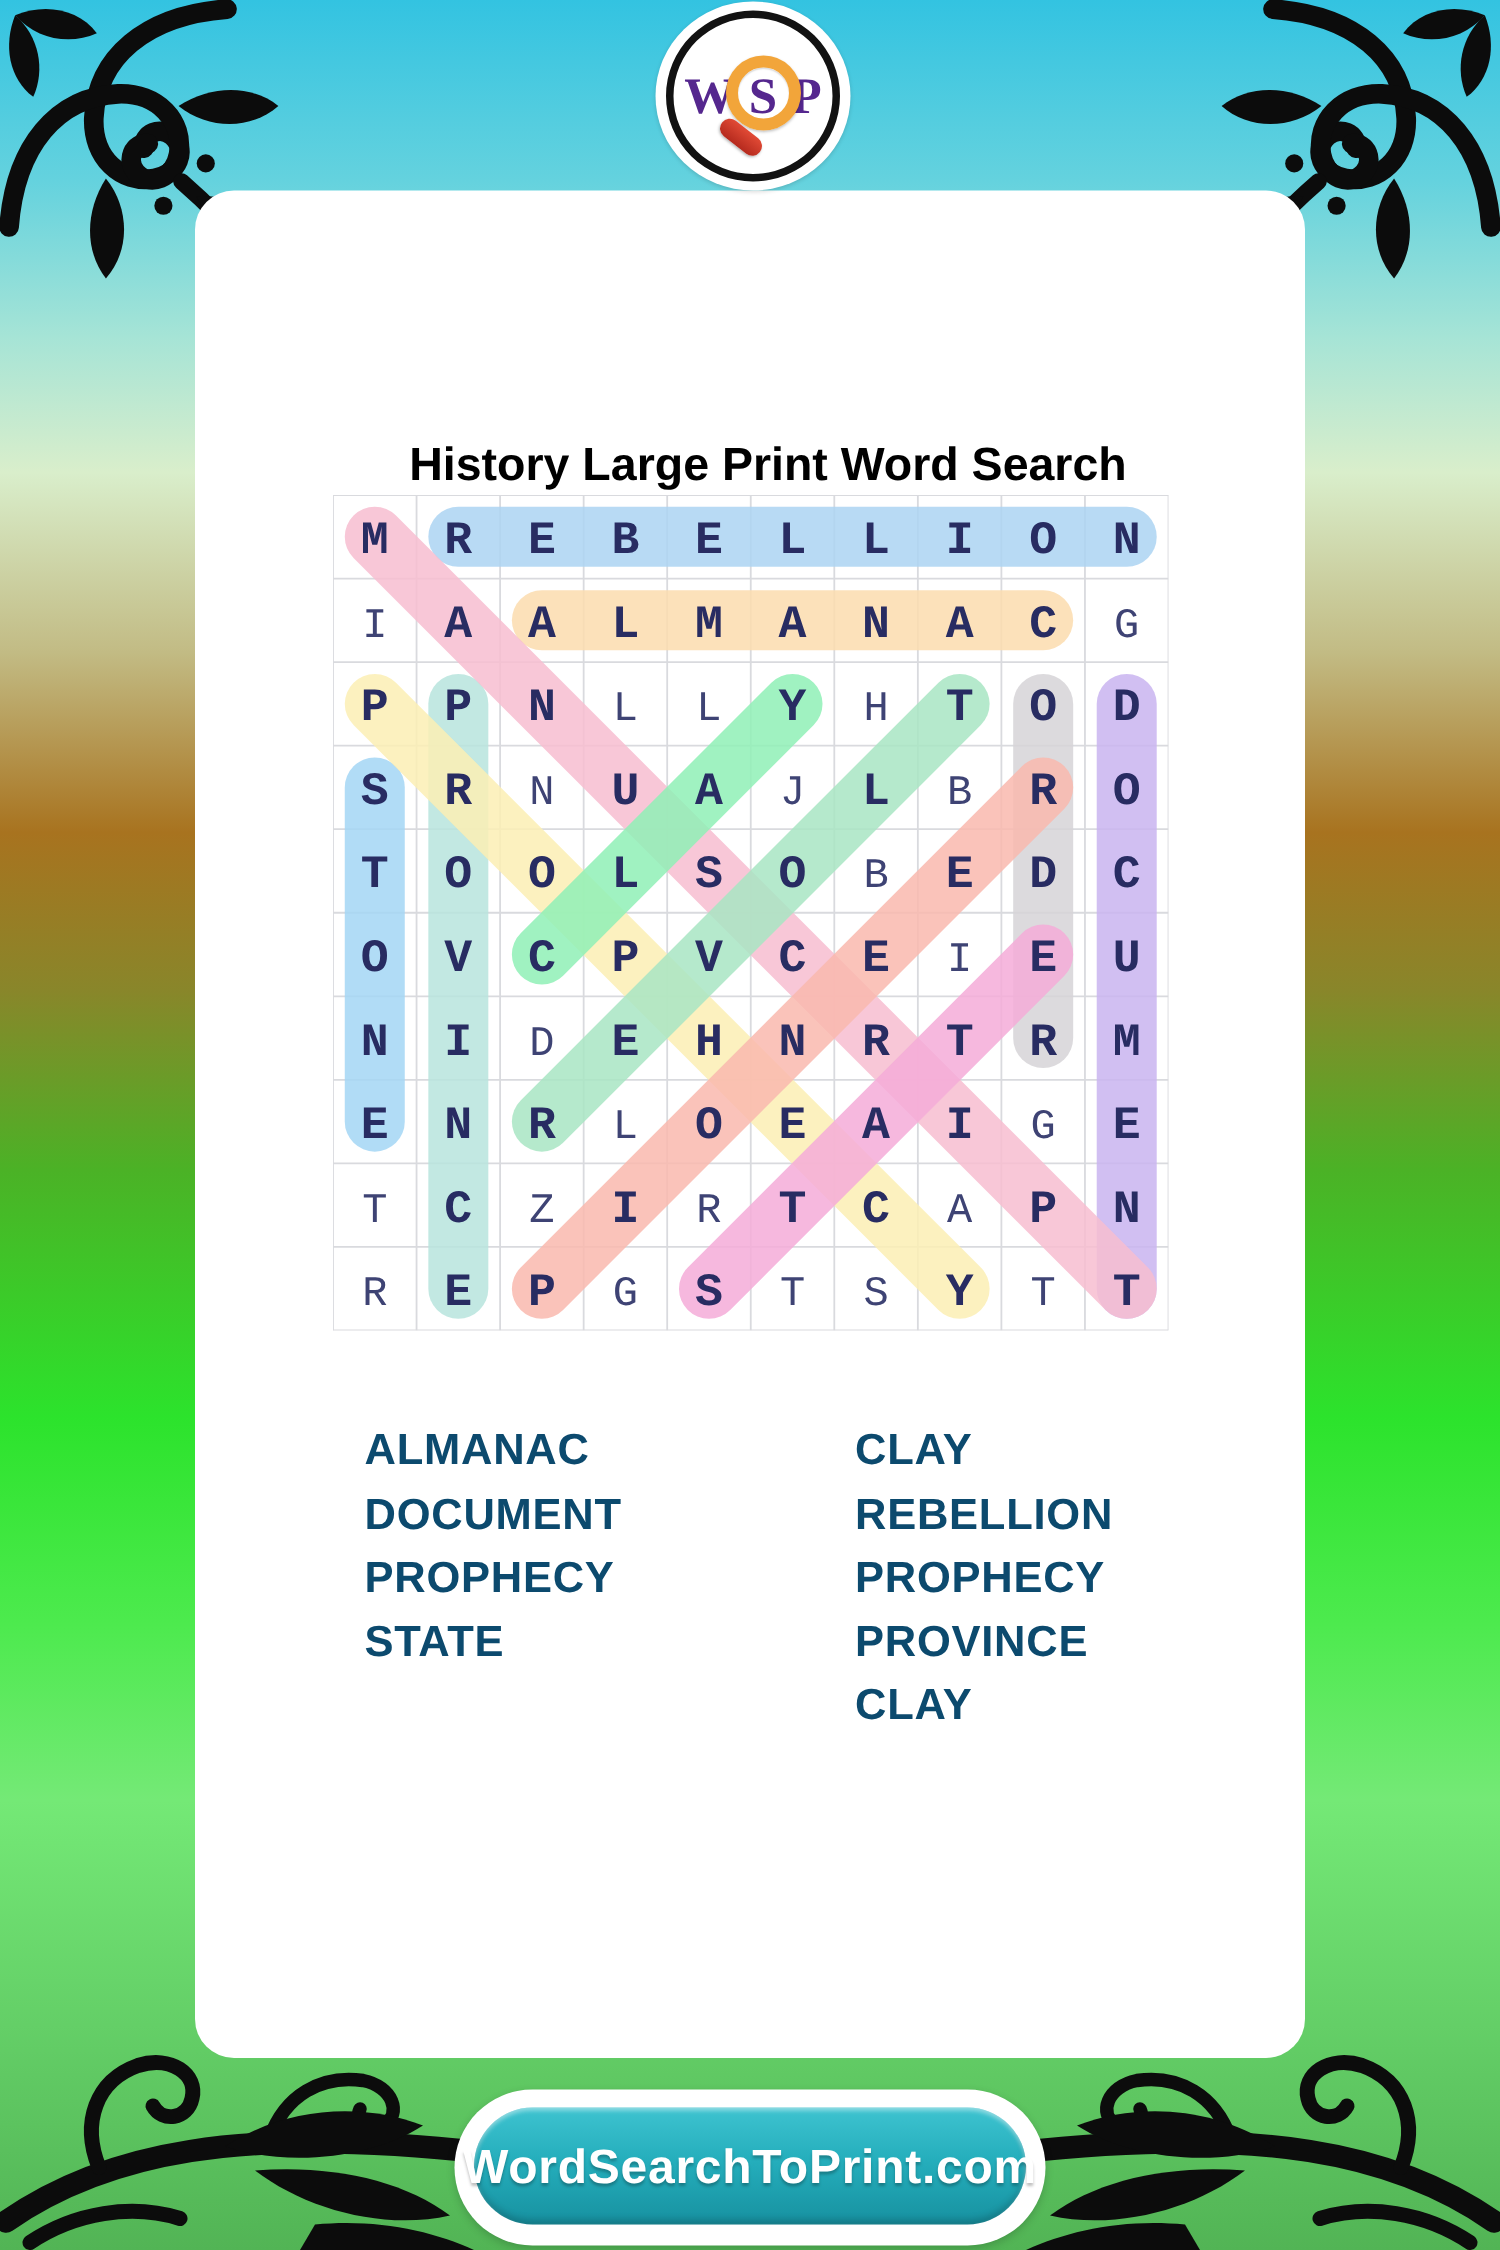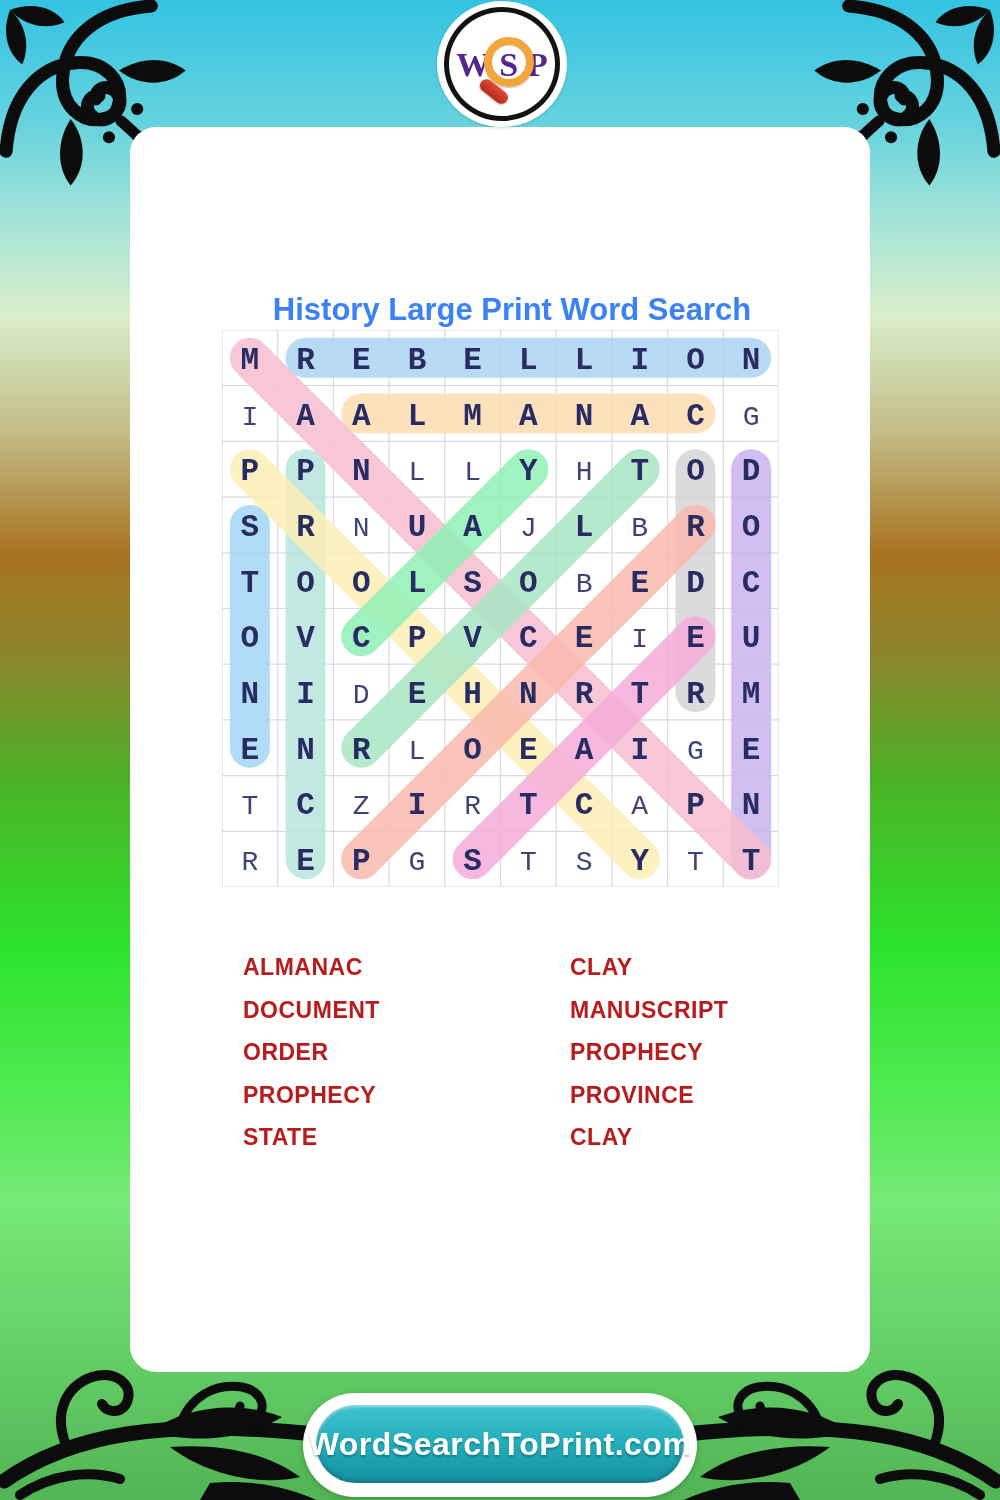--- a/index.html
+++ b/index.html
@@ -51,37 +51,37 @@
   .logo-handle{
     position:absolute;left:-14px;top:40px;
     width:32px;height:13px;border-radius:7px;
     background:linear-gradient(180deg,#e14a35,#b52a1e);
     transform:rotate(38deg);
     box-shadow:0 1px 2px rgba(0,0,0,.3);
   }
 
   .title{
     position:absolute;left:0;top:165px;width:764px;
-    text-align:center;font-size:31px;font-weight:bold;color:#3b82f6;
+    text-align:center;font-size:31px;font-weight:bold;color:#000000;
   }
   .subtitle{
     position:absolute;left:0;top:215px;width:740px;
     text-align:center;font-size:24px;font-weight:bold;color:#2b2f6b;
   }
 
   .grid-wrap{position:absolute;left:92px;top:203px;width:557px;height:557px;}
   .grid-wrap svg{display:block;width:557px;height:557px;}
 
   .word-list{position:absolute;left:113px;top:819px;width:560px;}
   .word-col{position:absolute;top:0;list-style:none;margin:0;padding:0;}
   .word-col-1{left:0;}
   .word-col-2{left:327px;}
   .word-col li{
     height:42.5px;line-height:42.5px;
-    font-size:23px;font-weight:bold;color:#b91c1c;letter-spacing:.5px;
+    font-size:29px;font-weight:bold;color:#0c4a6e;letter-spacing:.5px;
   }
 
   .footer-pill{
     position:absolute;z-index:3;
     left:303px;top:1393px;width:394px;height:104px;
     background:#ffffff;border-radius:52px;
     box-shadow:0 2px 6px rgba(0,0,0,.18);
   }
   .footer-inner{
     position:absolute;left:13px;top:12px;right:13px;bottom:14px;
@@ -304,27 +304,26 @@
           <text x="417.75" y="540.15" text-anchor="middle" font-family="&quot;Liberation Mono&quot;,&quot;DejaVu Sans Mono&quot;,monospace" font-size="31" font-weight="bold" fill="#282c62">Y</text>
           <text x="473.45000000000005" y="540.15" text-anchor="middle" font-family="&quot;Liberation Mono&quot;,&quot;DejaVu Sans Mono&quot;,monospace" font-size="28" font-weight="normal" fill="#3e4374">T</text>
           <text x="529.15" y="540.15" text-anchor="middle" font-family="&quot;Liberation Mono&quot;,&quot;DejaVu Sans Mono&quot;,monospace" font-size="31" font-weight="bold" fill="#282c62">T</text>
         </svg>
     </div>
 
     <div class="word-list">
       <ul class="word-col word-col-1">
           <li>ALMANAC</li>
           <li>DOCUMENT</li>
-          <li>ORDER</li>
           <li>PROPHECY</li>
           <li>STATE</li>
         </ul>
       <ul class="word-col word-col-2">
           <li>CLAY</li>
-          <li>MANUSCRIPT</li>
+          <li>REBELLION</li>
           <li>PROPHECY</li>
           <li>PROVINCE</li>
           <li>CLAY</li>
         </ul>
     </div>
   </div>
 
   <div class="logo">
     <div class="logo-ring">
       <div class="logo-letters">

